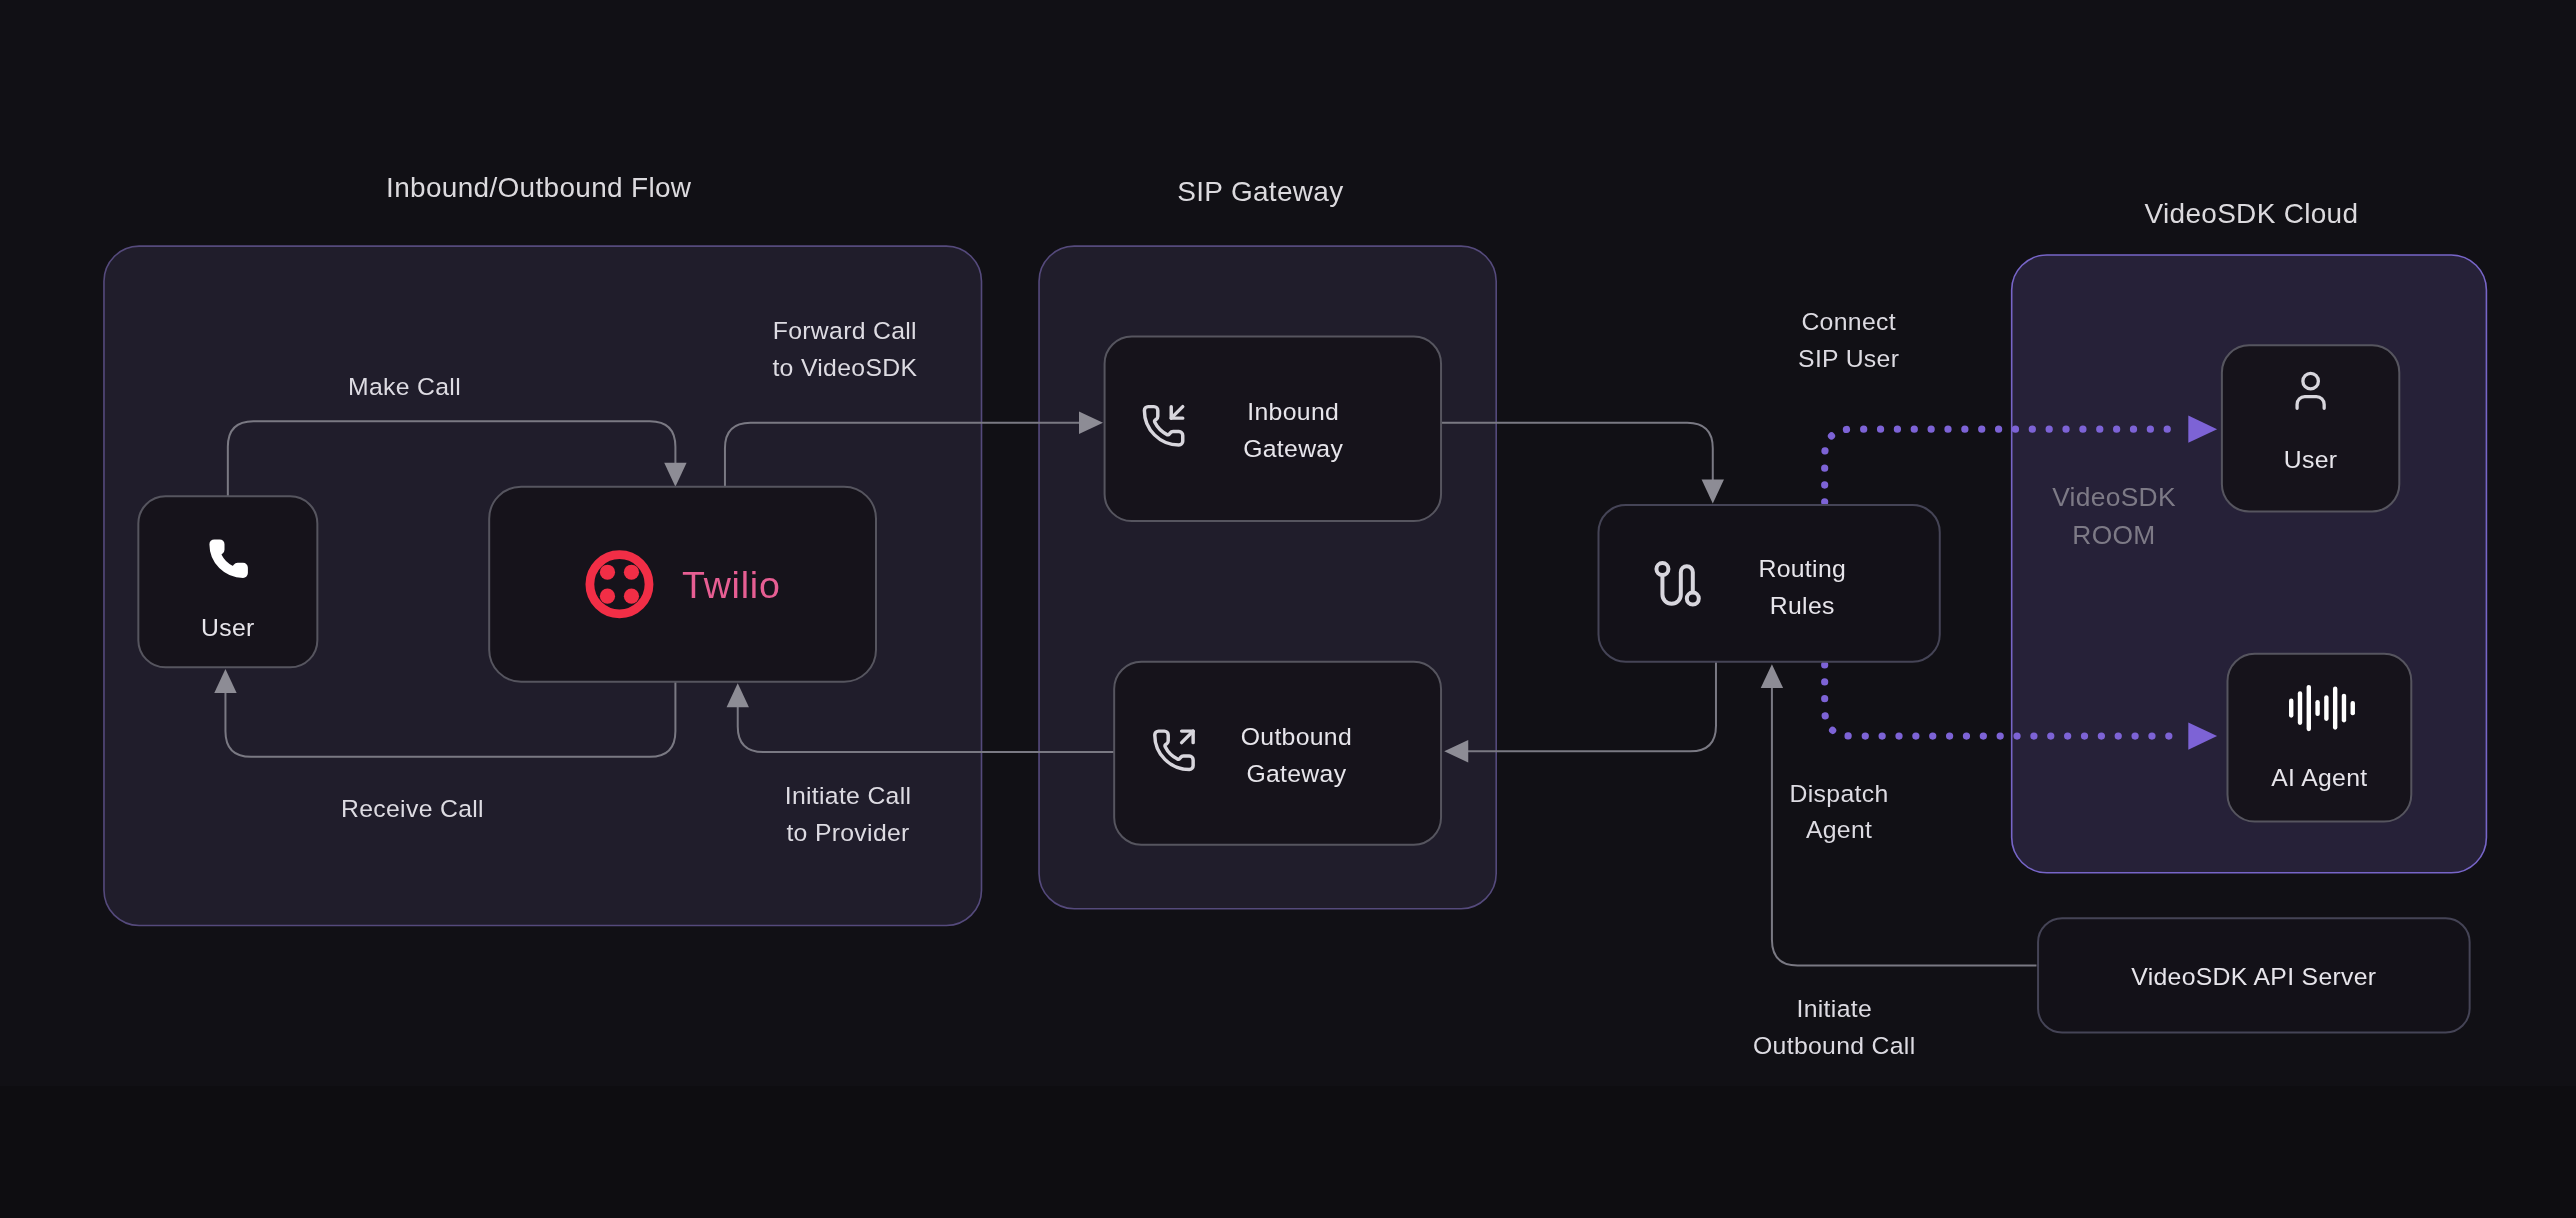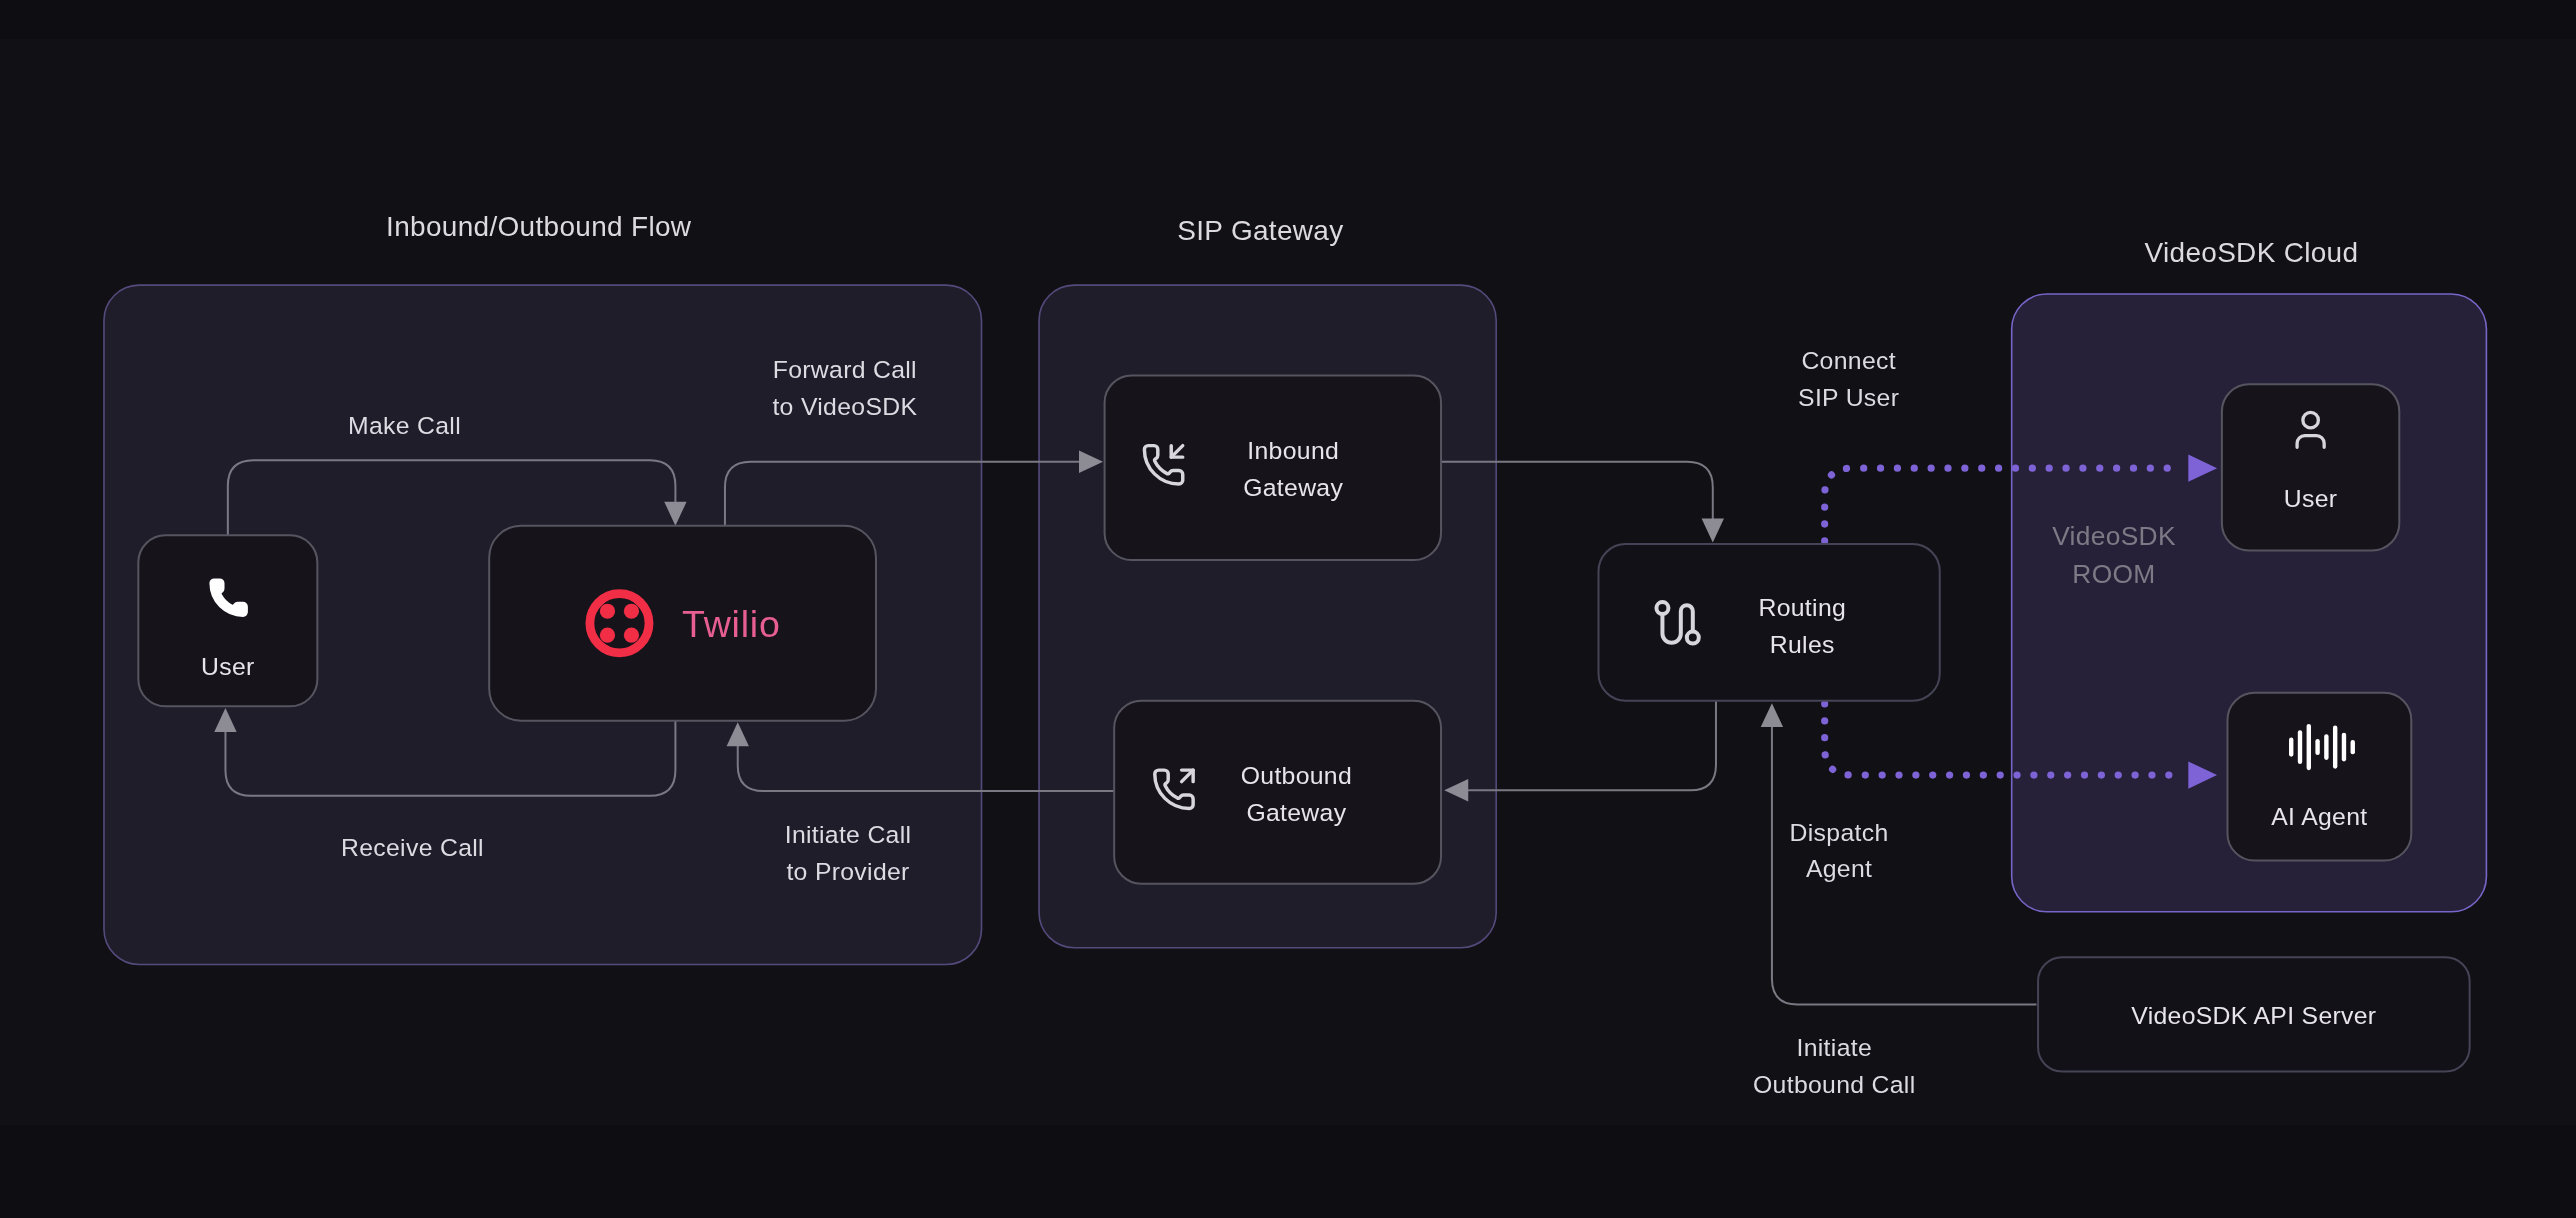--- a/index.html
+++ b/index.html
@@ -2,21 +2,20 @@
 <html style="font-size:12.8px"><head>
 <meta charset="utf-8">
 <style>
   html,body{margin:0;padding:0;background:#0e0d11;}
   .stage{
     position:relative;
     width:2576px;height:1086px;
     background:#111015;
     font-family:"Liberation Sans", sans-serif;
     overflow:hidden;
-    margin-top:39px;
   }
   svg{position:absolute;left:0;top:0;}
   text{
     font-family:"Liberation Sans", sans-serif;
     fill:#e2e0e6;
     font-weight:500;
     letter-spacing:.4px;
   }
   .section-title{font-size:35px;fill:#dcdade;}
   .node-label{font-size:31px;fill:#e7e5eb;}

